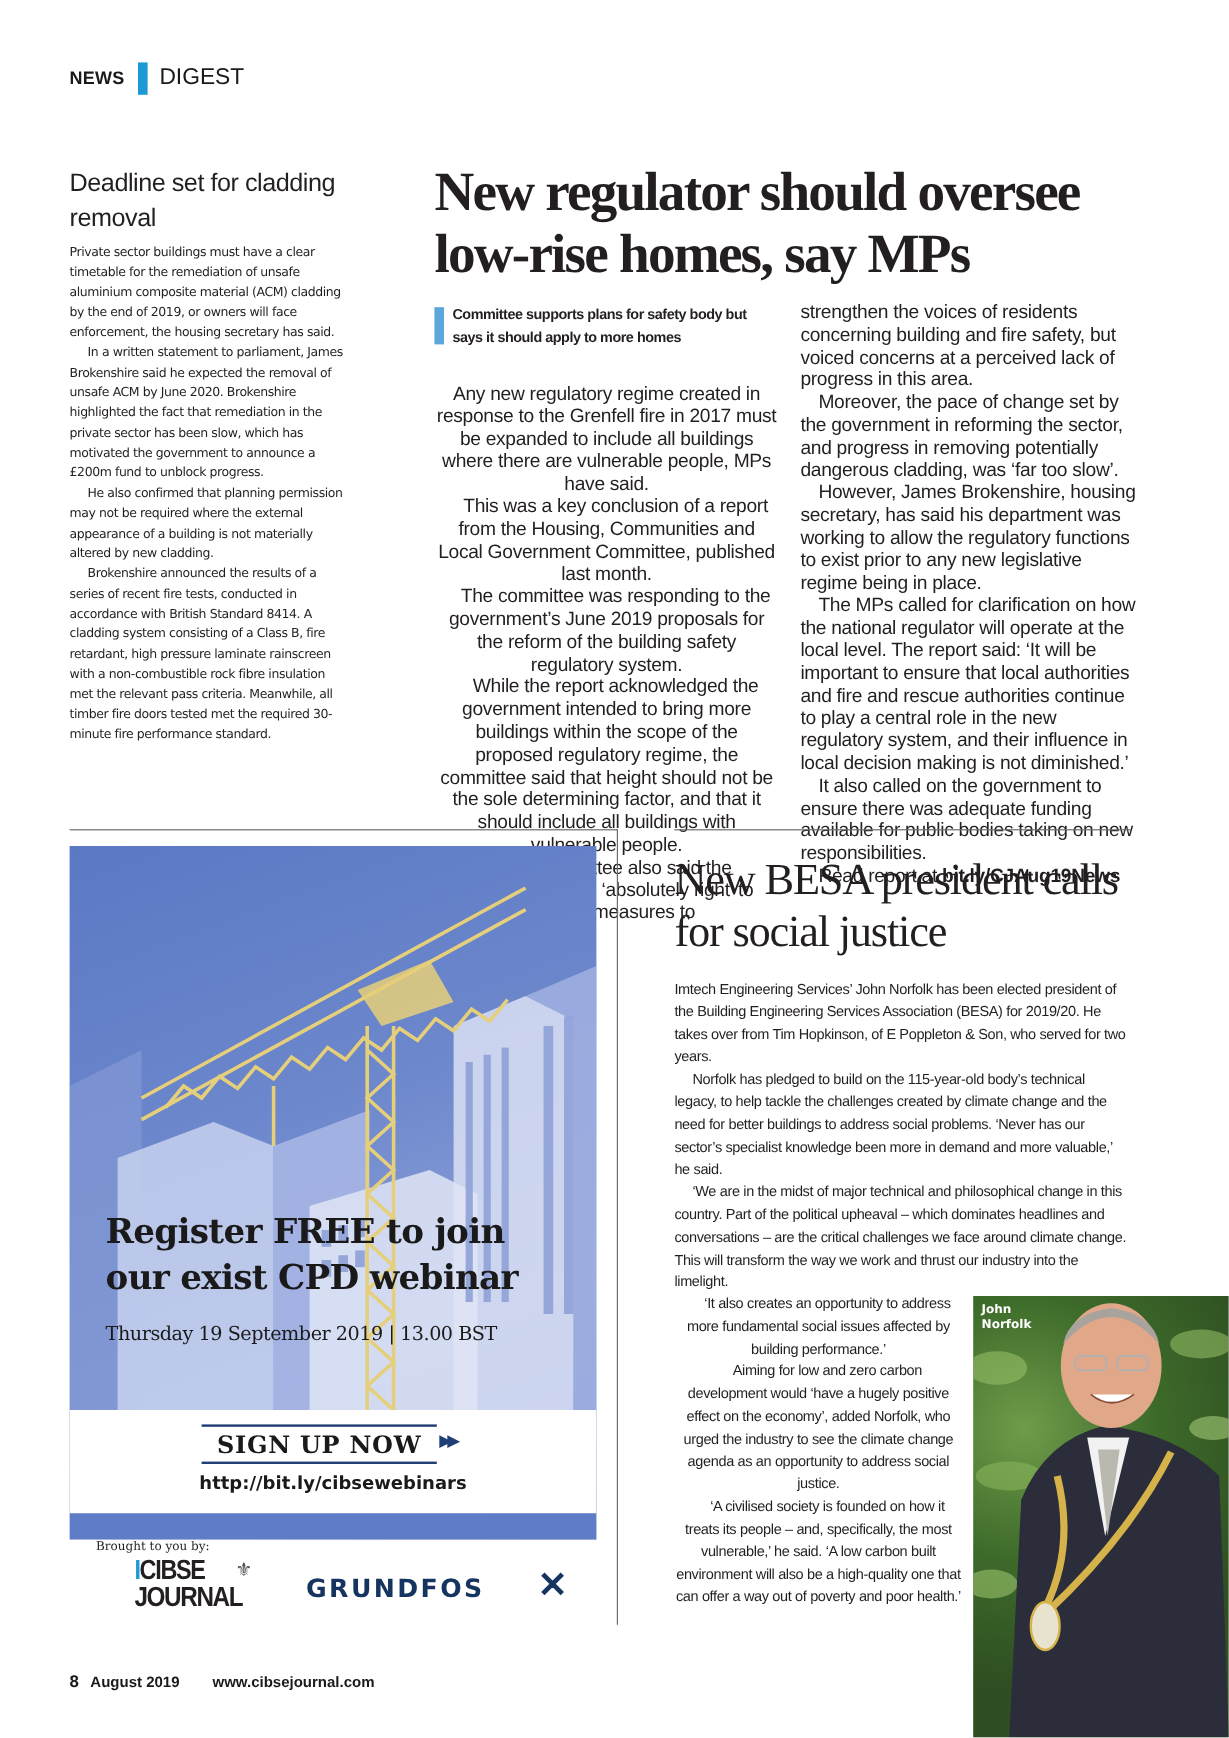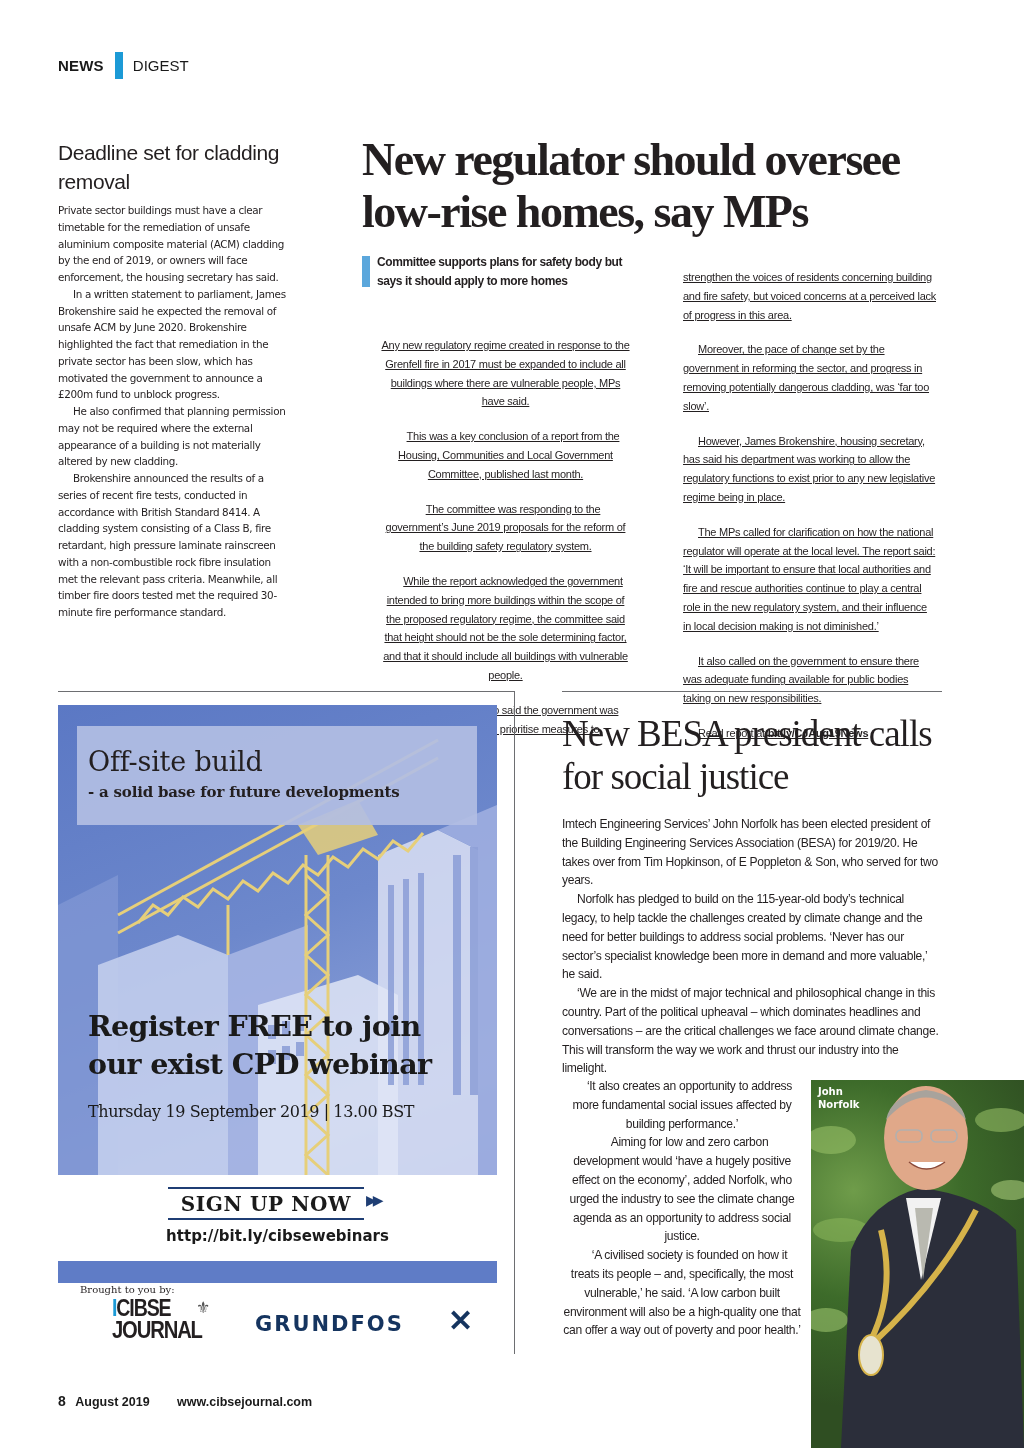--- a/index.html
+++ b/index.html
@@ -2,38 +2,38 @@
 <html><head>
 <meta charset="utf-8">
 <style>
   html, body { margin: 0; padding: 0; }
   body { width: 1024px; height: 1448px; background: #ffffff; position: relative; overflow: hidden; color: #231f20; font-family: "Liberation Sans", sans-serif; }
 
   
   .sec-head { position: absolute; left: 58px; top: 52px; height: 26px; display: flex; align-items: center; }
   .sec-head .news { font-weight: bold; font-size: 15px; letter-spacing: 0.2px; color: #1a1a1a; }
   .sec-head .bar { width: 8px; height: 27px; background: #1c9ad6; margin: 0 10px 0 11px; }
-  .sec-head .digest { font-size: 15px; color: #1a1a1a; }
+  .sec-head .digest { font-size: 19px; color: #1a1a1a; }
 
   
   .left-col { position: absolute; left: 58px; top: 138px; width: 232px; }
   .left-col h2 { font-family: Liberation Sans, sans-serif; font-weight: normal; font-size: 21px; line-height: 29px; margin: 0 0 6px 0; letter-spacing: -0.4px; color: #231f20; }
   .left-col p { font-family: "DejaVu Sans", sans-serif; font-size: 10.4px; line-height: 16.75px; margin: 0; letter-spacing: -0.35px; }
   .indent { text-indent: 15px; }
 
   
   .main-head { position: absolute; left: 362px; top: 134px; width: 600px; font-family: "Liberation Serif", serif; font-weight: bold; font-size: 46px; line-height: 52px; letter-spacing: -1.5px; margin: 0; color: #231f20; }
 
   .standfirst { position: absolute; left: 362px; top: 253px; width: 280px; display: flex; }
   .standfirst .sbar { width: 8px; height: 31px; background: #5ba7dc; margin-right: 7px; margin-top: 3px; flex: none; }
   .standfirst .stext { font-family: "Liberation Sans", sans-serif; font-weight: bold; font-size: 12px; line-height: 19px; letter-spacing: -0.4px; }
 
   .col-mid { position: absolute; left: 363px; top: 320px; width: 285px; text-align: center; }
   .col-right { position: absolute; left: 667px; top: 252px; width: 285px; }
-  .col-mid p, .col-right p { font-family: "Liberation Sans", sans-serif; font-size: 11px; line-height: 18.8px; margin: 16px; letter-spacing: -0.25px; text-decoration: underline; }
+  .col-mid p, .col-right p { font-family: "Liberation Sans", sans-serif; font-size: 16px; line-height: 18.8px; margin: 0; letter-spacing: -0.25px; }
   .col-right b { font-weight: bold; }
 
   
   .rule { position: absolute; height: 1px; background: #6d6e71; }
   .vrule { position: absolute; width: 1px; background: #6d6e71; }
 
   
   .ad { position: absolute; left: 58px; top: 705px; width: 439px; height: 578px; background: linear-gradient(160deg, #5b78c4 0%, #6d88cc 40%, #8ea2d9 70%, #5f7cc6 100%); overflow: hidden; }
   .ad .cityscape { position: absolute; left: 0; top: 0; width: 439px; height: 578px; }
   .ad .title-box { position: absolute; left: 19px; top: 21px; width: 400px; height: 99px; background: rgba(178,190,227,0.92); }
@@ -143,24 +143,20 @@
       <path d="M248,170 L270,190 L248,210 L270,230 L248,250 L270,270 L248,290 L270,310 L248,330 L270,350 L248,370 L270,390 L248,410 L270,430 L248,450 L270,470"></path>
       <line x1="60" y1="210" x2="380" y2="35"></line>
       <line x1="60" y1="228" x2="380" y2="53"></line>
       <path d="M80,218 L95,200 L110,210 L125,192 L140,202 L155,184 L170,194 L185,176 L200,186 L215,168 L230,178 L245,160 L260,170 L275,152 L290,162 L305,144 L320,154 L335,136 L350,146 L365,128"></path>
       <line x1="170" y1="200" x2="170" y2="250"></line>
     </g>
     <polygon points="240,120 300,95 320,130 260,150" fill="#e6cf7a" opacity="0.85"></polygon>
 
     <polygon points="0,556 439,556 439,578 0,578" fill="#5f7cc6"></polygon>
   </svg>
-  <div class="title-box">
-    <div class="t1">Off-site build</div>
-    <div class="t2">- a solid base for future developments</div>
-  </div>
   <div class="reg">
     <div>Register FREE to join</div>
     <div>our exist CPD webinar</div>
   </div>
   <div class="when">Thursday 19 September 2019 | 13.00 BST</div>
   <div class="white-panel"></div>
   <div class="signup">SIGN UP NOW</div>
   <div class="arrows">▶▶</div>
   <div class="url">http://bit.ly/cibsewebinars</div>
 </div>

